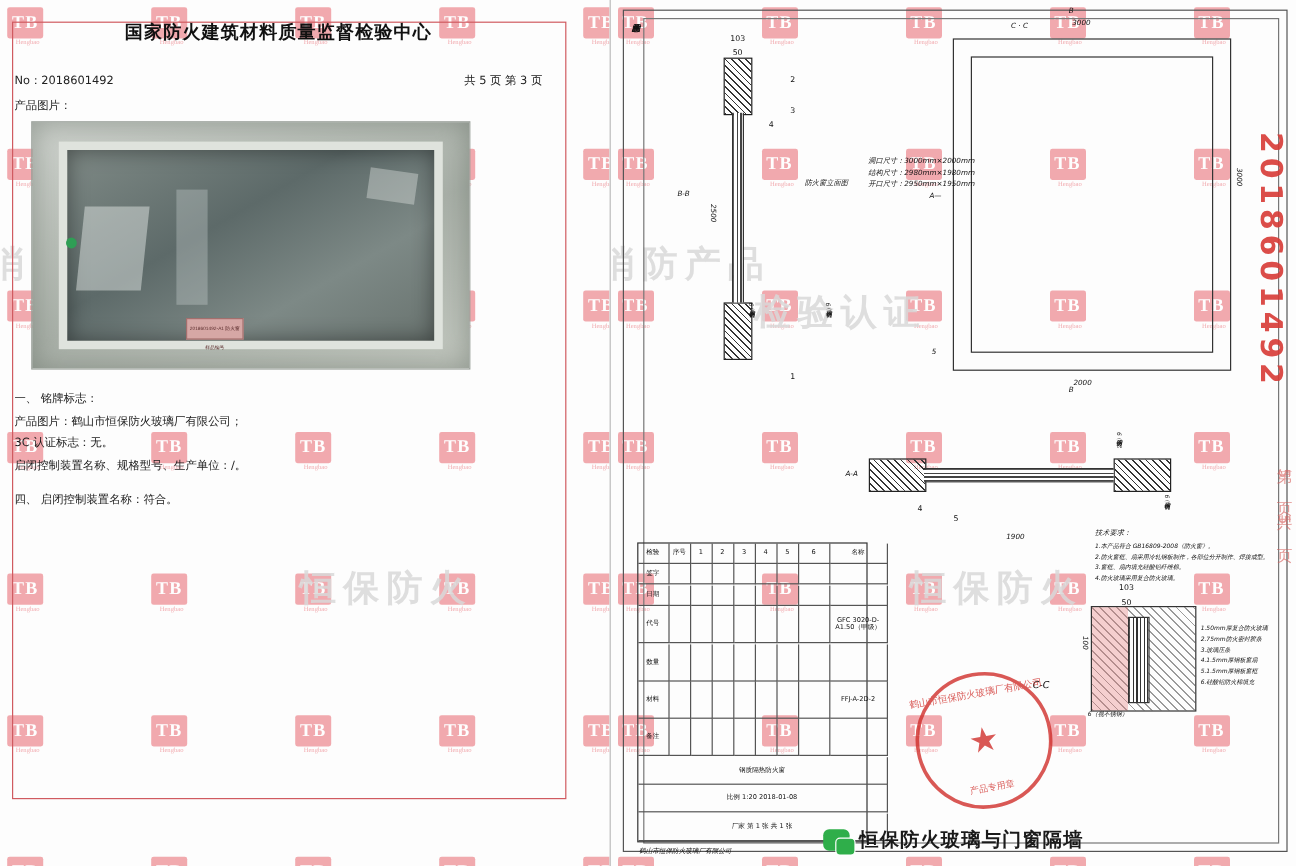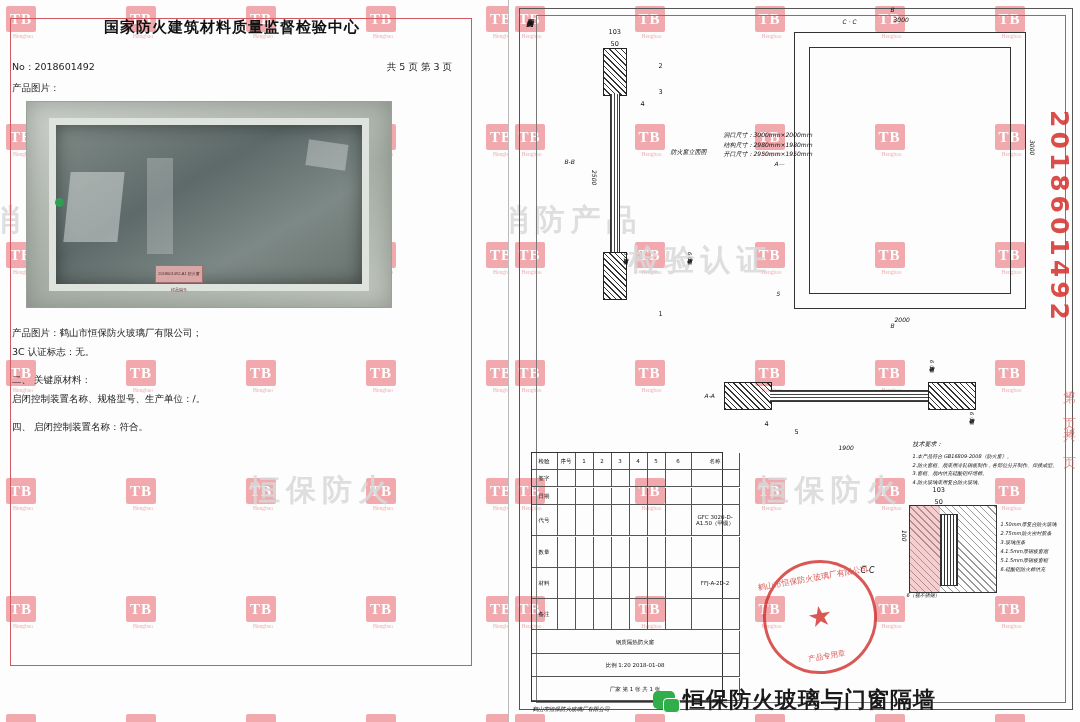--- a/index.html
+++ b/index.html
@@ -284,21 +284,21 @@
     display:flex;align-items:center;justify-content:center;gap:8px;
   }
   .banner .wx{
     width:22px;height:18px;border-radius:5px;background:#2fae4a;position:relative;
   }
   .banner .wx:after{
     content:"";position:absolute;left:10px;top:7px;width:15px;height:13px;
     border-radius:4px;background:#2fae4a;border:1.5px solid #fff;
   }
   .banner .txt{
-    font-size:22px;font-weight:bold;color:#1a1a1a;letter-spacing:1px;
+    font-size:16px;font-weight:bold;color:#1a1a1a;letter-spacing:1px;
     font-family:"DejaVu Sans", sans-serif;
   }
 </style>
 </head>
 <body>
 
 <div class="page">
 
   <div class="left">
 
@@ -459,23 +459,23 @@
         <div class="inner-frame"></div>
         <div class="refl"></div>
         <div class="refl2"></div>
         <div class="refl3"></div>
         <div class="greendot"></div>
         <div class="label-tag">2018601492-A1
 防火窗 样品编号</div>
       </div>
 
       <div class="rpt-body">
+        <div class="sec">一、 铭牌标志：</div>
         <div>    产品图片：鹤山市恒保防火玻璃厂有限公司；</div>
         <div>    3C 认证标志：无。</div>
-        <div class="sec">二、 关键原材料：</div>
         <div>    启闭控制装置名称、规格型号、生产单位：/。</div>
         <div class="sec">四、 启闭控制装置名称：符合。</div>
       </div>
     </div>
   </div>
 
   <div class="right">
 
     <div class="wm-layer" id="wm-right">
         <div class="wm" style="left: 6px; top: 6px;">

